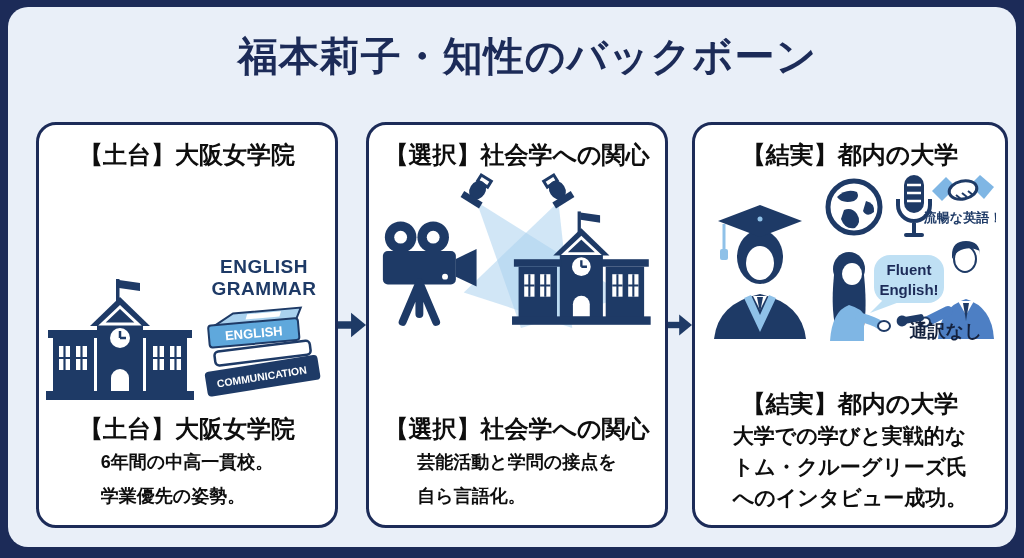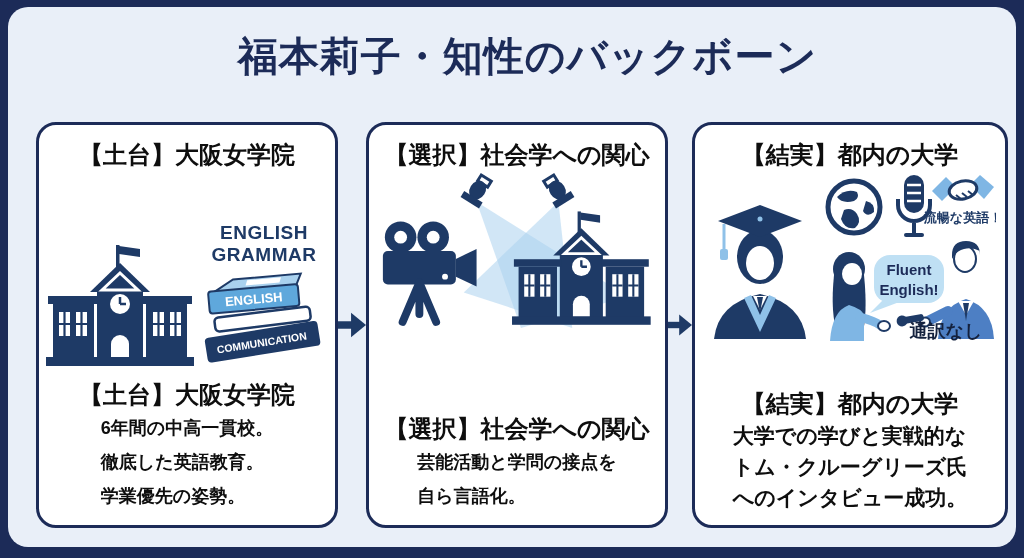--- a/index.html
+++ b/index.html
@@ -101,21 +101,20 @@
                 <text x="57" y="34" fill="#ffffff" font-size="13" font-weight="bold" text-anchor="middle">ENGLISH</text>
               </g>
             </g>
           </svg>
         </div>
       </div>
 
       <div class="p-sub">【土台】大阪女学院</div>
       <div class="p-body">
         <div>6年間の中高一貫校。</div>
-        <div>徹底した英語教育。</div>
         <div>学業優先の姿勢。</div>
       </div>
     </div>
 
     <div class="gap g1">
       <svg width="30" height="30" viewBox="0 0 30 30">
         <rect x="0" y="11" width="15" height="8" fill="#1e3a66"></rect>
         <polygon points="14,2 30,15 14,28" fill="#1e3a66"></polygon>
       </svg>
     </div>

